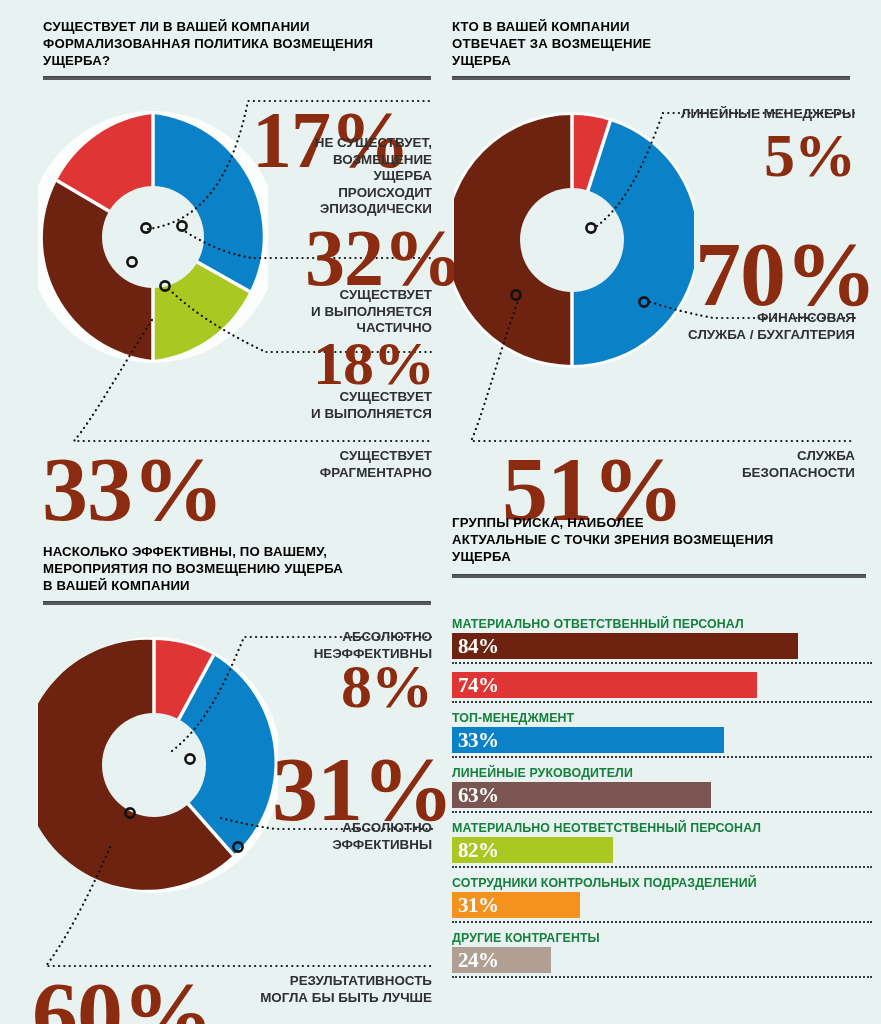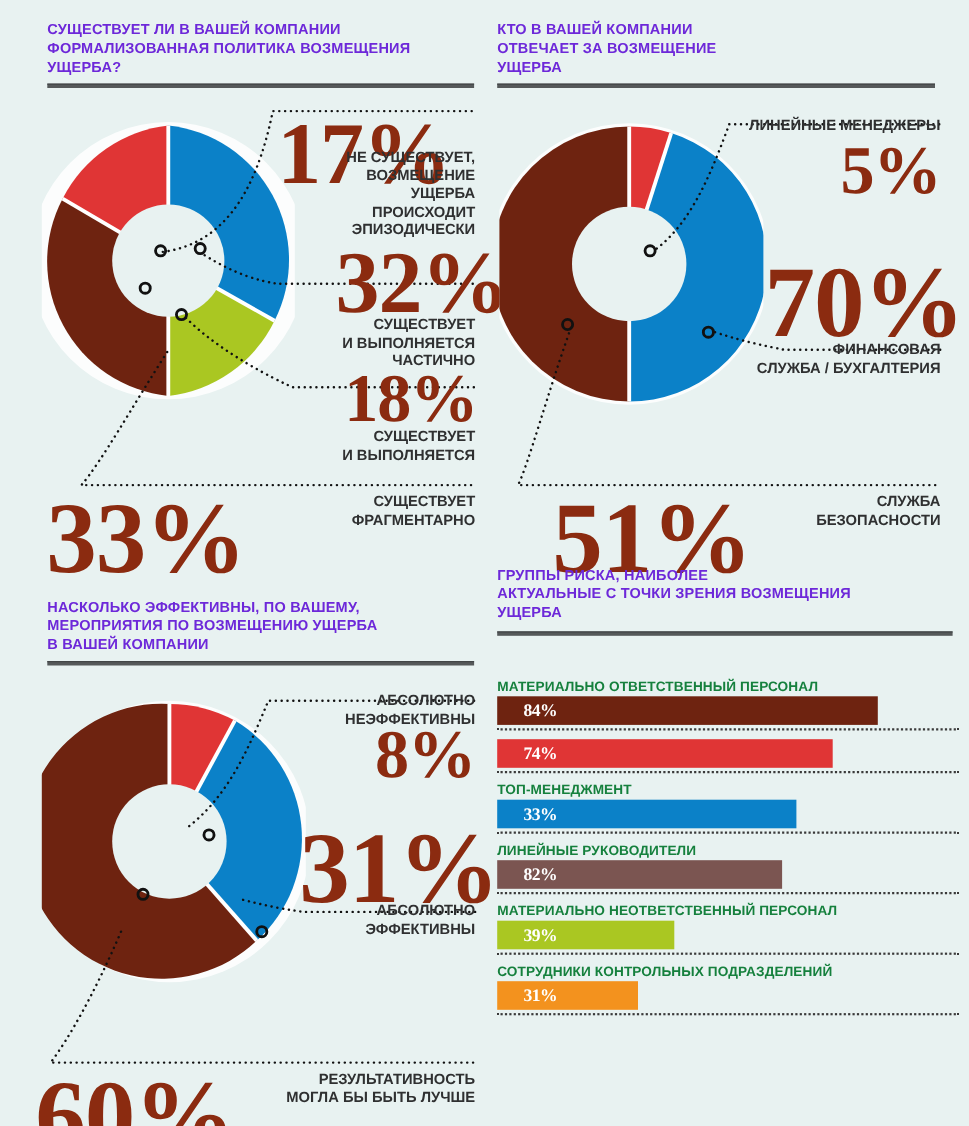--- a/index.html
+++ b/index.html
@@ -15,21 +15,21 @@
 
   
   .panel{position:absolute;}
   #panel-policy   {left:0;   top:0;   width:441px;height:525px;}
   #panel-resp     {left:441px;top:0;   width:440px;height:525px;}
   #panel-effect   {left:0;   top:525px;width:441px;height:499px;}
   #panel-risk     {left:441px;top:496px;width:440px;height:499px;}
 
   .chart-title{
     position:absolute;
-    color:#6d28d9;
+    color:#000000;
     font-weight:bold;
     font-size:13.2px;
     line-height:17px;
     letter-spacing:.2px;
     text-transform:uppercase;
     white-space:pre-line;
   }
   .title-rule{
     position:absolute;
     height:3px;
@@ -81,25 +81,25 @@
   .bar-label{
     font-size:12.4px;font-weight:bold;color:#15803d;
     text-transform:uppercase;letter-spacing:.1px;
     margin-bottom:2px;line-height:14px;
   }
   .bar-track{position:relative;height:26px;}
   .bar-fill{
     position:absolute;left:0;top:0;height:26px;
   }
   .bar-val{
-    position:absolute;left:24px;top:2px;
+    position:absolute;left:6px;top:2px;
     color:#ffffff;
     font-family:"Liberation Serif", serif;
     font-weight:bold;
-    font-size:16px;
+    font-size:21px;
     line-height:23px;
     letter-spacing:-.5px;
   }
   .bar-rule{
     margin-top:3px;height:0;
     border-top:2.4px dotted #3a3a3a;
     width:100%;
   }
 </style>
 </head>
@@ -291,35 +291,43 @@
         <div class="bar-track">
           <div class="bar-fill" style="width: 64.68%; background: rgb(11, 129, 200);"></div>
           <div class="bar-val">33%</div>
         </div>
         <div class="bar-rule"></div>
       </div>
       <div class="bar-row">
         <div class="bar-label">ЛИНЕЙНЫЕ РУКОВОДИТЕЛИ</div>
         <div class="bar-track">
           <div class="bar-fill" style="width: 61.74%; background: rgb(123, 85, 81);"></div>
+          <div class="bar-val">63%</div>
+        </div>
+        <div class="bar-rule"></div>
+      </div>
+      <div class="bar-row">
+        <div class="bar-label">МАТЕРИАЛЬНО НЕОТВЕТСТВЕННЫЙ ПЕРСОНАЛ</div>
+        <div class="bar-track">
+          <div class="bar-fill" style="width: 38.22%; background: rgb(170, 199, 34);"></div>
           <div class="bar-val">82%</div>
-        </div>
-        <div class="bar-rule"></div>
-      </div>
-      <div class="bar-row">
-        <div class="bar-label">МАТЕРИАЛЬНО НЕОТВЕТСТВЕННЫЙ ПЕРСОНАЛ</div>
-        <div class="bar-track">
-          <div class="bar-fill" style="width: 38.22%; background: rgb(170, 199, 34);"></div>
-          <div class="bar-val">39%</div>
         </div>
         <div class="bar-rule"></div>
       </div>
       <div class="bar-row">
         <div class="bar-label">СОТРУДНИКИ КОНТРОЛЬНЫХ ПОДРАЗДЕЛЕНИЙ</div>
         <div class="bar-track">
           <div class="bar-fill" style="width: 30.38%; background: rgb(243, 146, 30);"></div>
           <div class="bar-val">31%</div>
         </div>
         <div class="bar-rule"></div>
       </div>
+      <div class="bar-row">
+        <div class="bar-label">ДРУГИЕ КОНТРАГЕНТЫ</div>
+        <div class="bar-track">
+          <div class="bar-fill" style="width: 23.52%; background: rgb(176, 160, 148);"></div>
+          <div class="bar-val">24%</div>
+        </div>
+        <div class="bar-rule"></div>
+      </div>
     </div>
 
 </div>
 
 </body></html>

